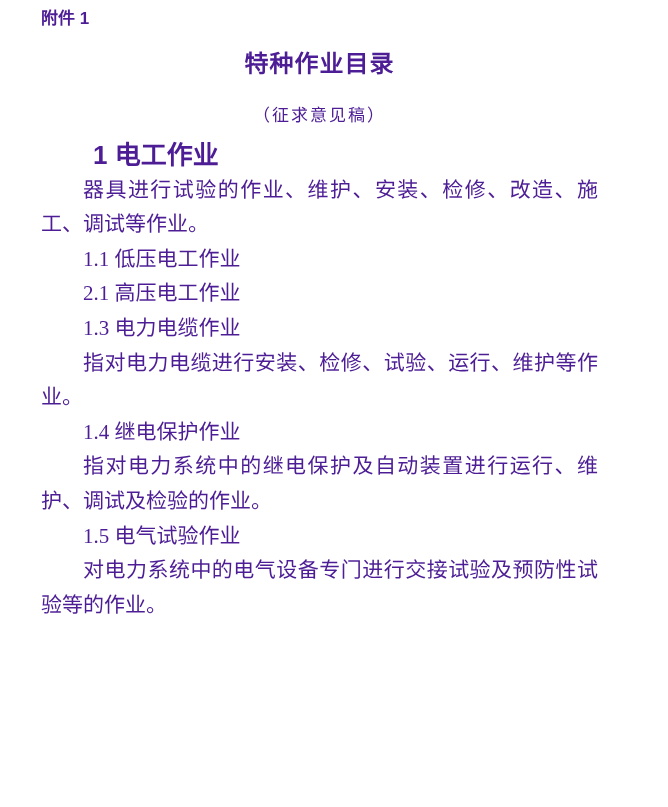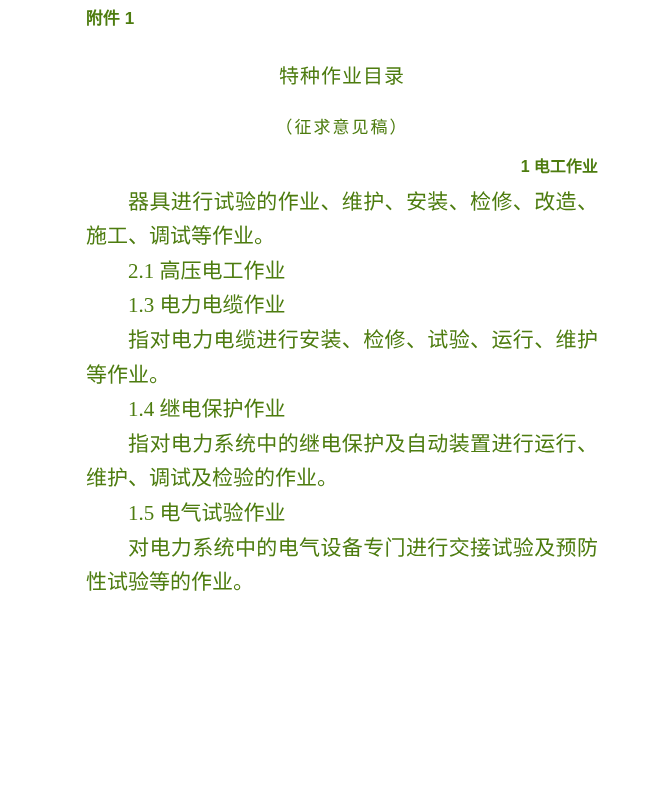--- a/index.html
+++ b/index.html
@@ -7,35 +7,35 @@
     padding: 0;
     width: 668px;
     height: 807px;
     overflow: hidden;
     background: #ffffff;
   }
   .page {
     box-sizing: border-box;
     width: 644px;
     height: 807px;
-    padding: 6px 46px 0 86px;
-    color: #4d7c0f;
+    padding: 6px 46px 0 41px;
+    color: #4c1d95;
     font-family: "Liberation Serif", "DejaVu Serif", serif;
   }
   .attachment {
     font-family: "Liberation Sans", "DejaVu Sans", sans-serif;
     font-weight: 600;
     font-size: 17px;
     line-height: 26px;
     text-align: left;
   }
   .title {
-    margin: 24px 0 0 0;
-    font-size: 20px;
-    font-weight: normal;
+    margin: 12px 0 0 0;
+    font-size: 24px;
+    font-weight: bold;
     line-height: 40px;
     text-align: center;
     letter-spacing: 1px;
     font-family: "Liberation Serif", "DejaVu Serif", serif;
   }
   .subtitle {
     margin-top: 20px;
     font-size: 17px;
     line-height: 24px;
     text-align: center;
@@ -52,22 +52,21 @@
     margin: 0;
     text-indent: 2em;
   }
   .content p {
     text-align: justify;
     text-justify: inter-ideograph;
   }
   .sec-heading {
     font-family: "Liberation Sans", "DejaVu Sans", sans-serif;
     font-weight: bold;
-    font-size: 16px;
-    text-align: right;
+    font-size: 26px;
   }
   .sub-heading {
     font-weight: normal;
   }
 </style>
 </head>
 <body>
 
 <div class="page">
   <div class="attachment">附件 1</div>
@@ -75,20 +74,21 @@
   <h1 class="title">特种作业目录</h1>
 
   <div class="subtitle">（征求意见稿）</div>
 
   <div class="content">
 
     <div class="sec-heading">1 电工作业</div>
 
     <p>器具进行试验的作业、维护、安装、检修、改造、施工、调试等作业。</p>
 
+    <div class="sub-heading">1.1 低压电工作业</div>
 
 
     <div class="sub-heading">2.1 高压电工作业</div>
 
 
     <div class="sub-heading">1.3 电力电缆作业</div>
 
     <p>指对电力电缆进行安装、检修、试验、运行、维护等作业。</p>
 
     <div class="sub-heading">1.4 继电保护作业</div>

